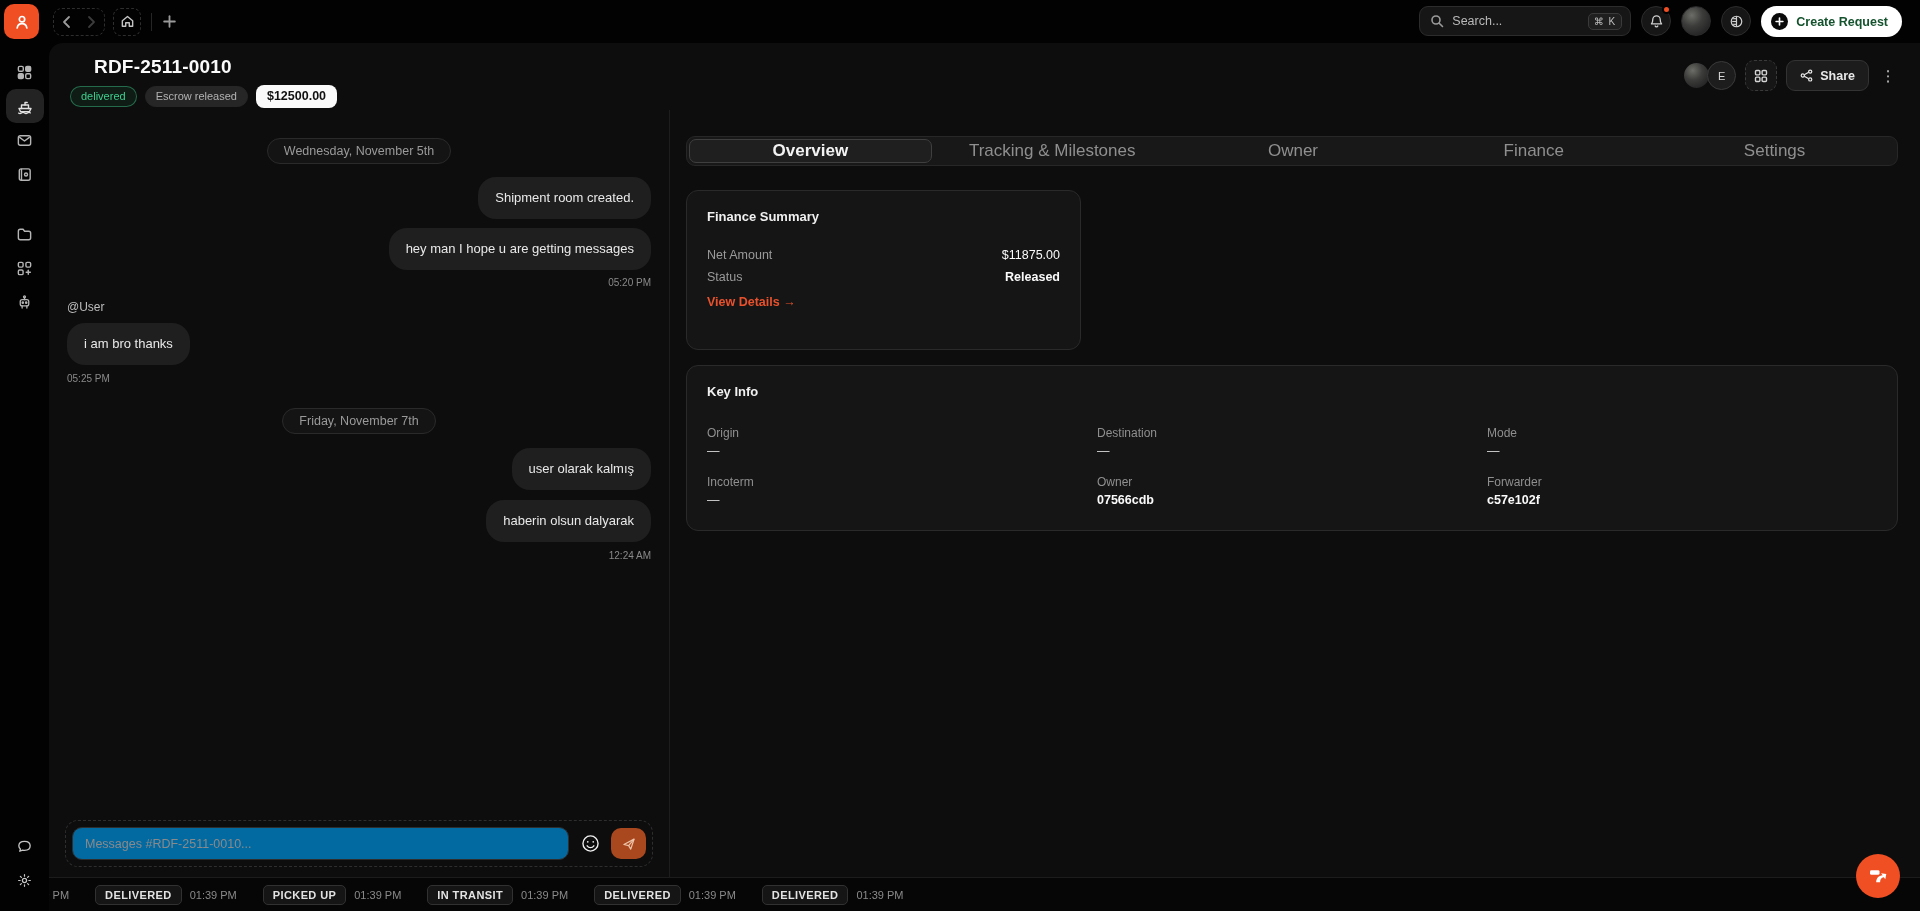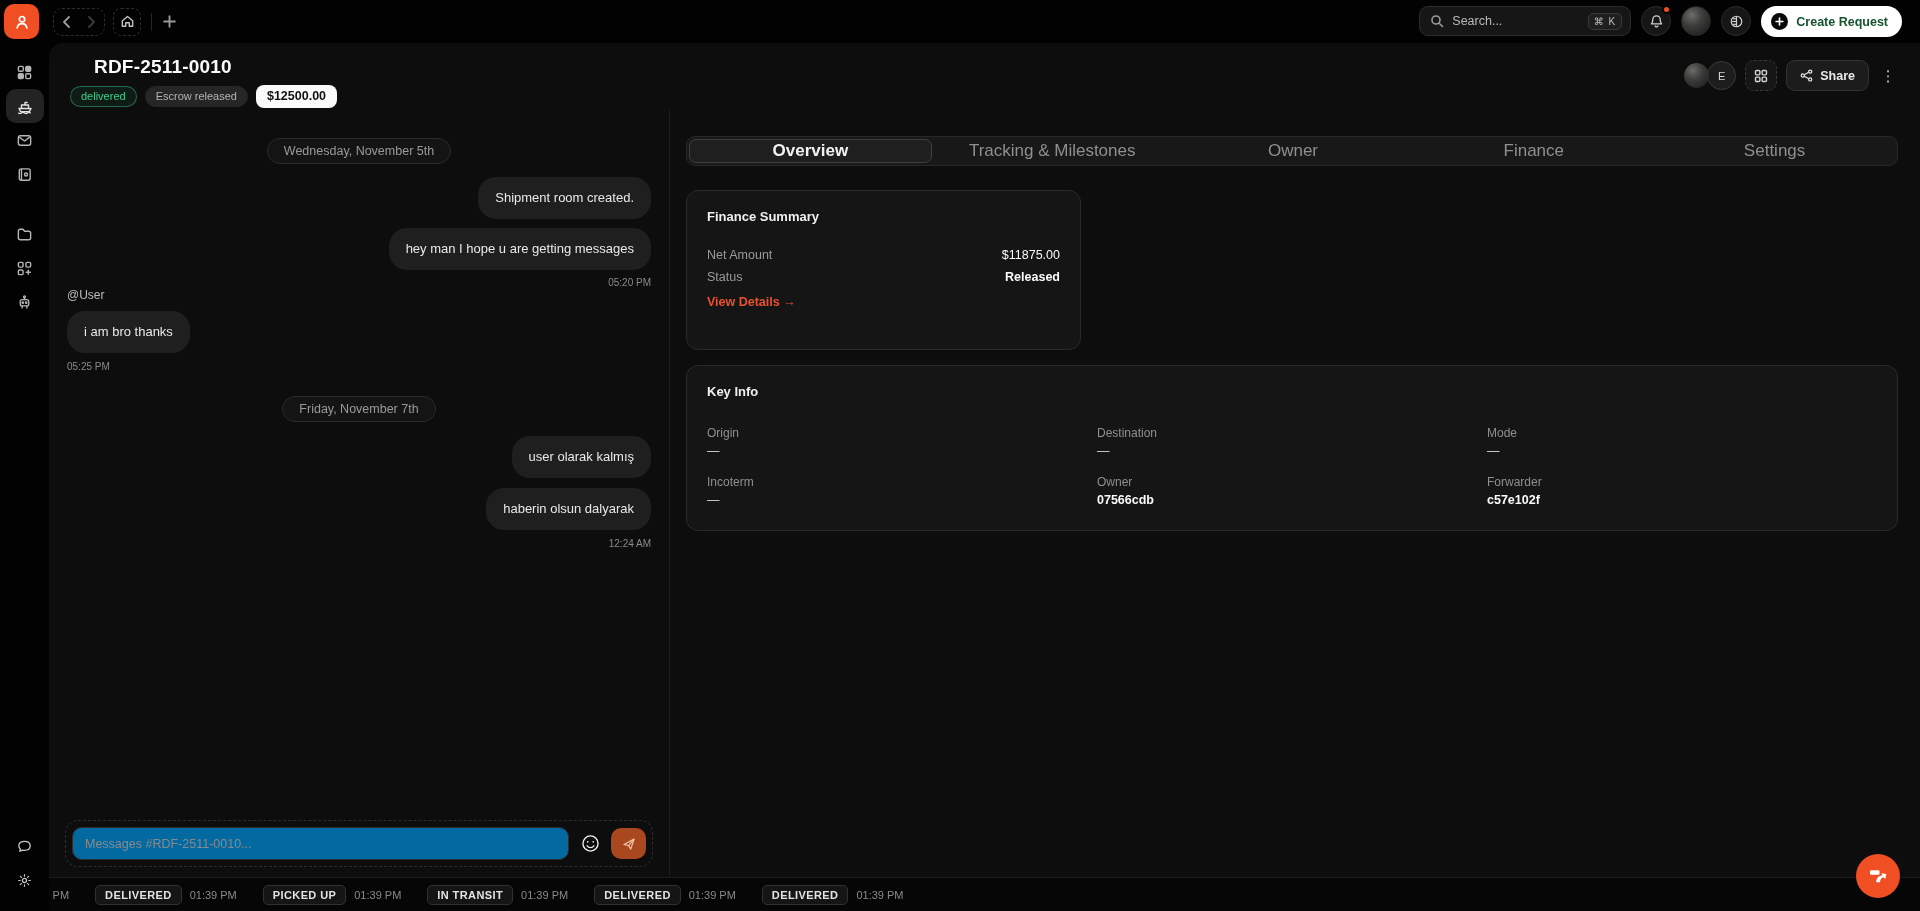--- a/index.html
+++ b/index.html
@@ -361,21 +361,21 @@
     </div>
 
     <div class="main-body">
 
       <div class="chat-col">
         <div class="chat-scroll">
           <div class="date-pill" style="margin-top:28px">Wednesday, November 5th</div>
           <div class="msg out" style="margin-top:13px">Shipment room created.</div>
           <div class="msg out" style="margin-top:9px">hey man I hope u are getting messages</div>
           <div class="stamp right" style="margin-top:7px">05:20 PM</div>
-          <div class="user-label" style="">@User</div>
+          <div class="user-label" style="margin-top:12px">@User</div>
           <div class="msg in" style="margin-top:9px">i am bro thanks</div>
           <div class="stamp left" style="margin-top:8px">05:25 PM</div>
           <div class="date-pill" style="margin-top:24px">Friday, November 7th</div>
           <div class="msg out" style="margin-top:14px">user olarak kalmış</div>
           <div class="msg out" style="margin-top:10px">haberin olsun dalyarak</div>
           <div class="stamp right" style="margin-top:8px">12:24 AM</div>
         </div>
         <div class="composer-wrap">
           <input class="composer-input" placeholder="Messages #RDF-2511-0010..." style="">
           <span class="icon-btn emoji-btn">

